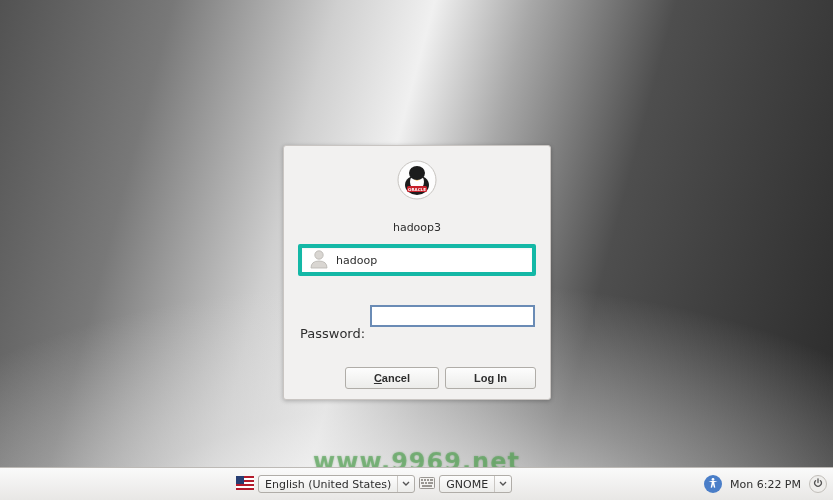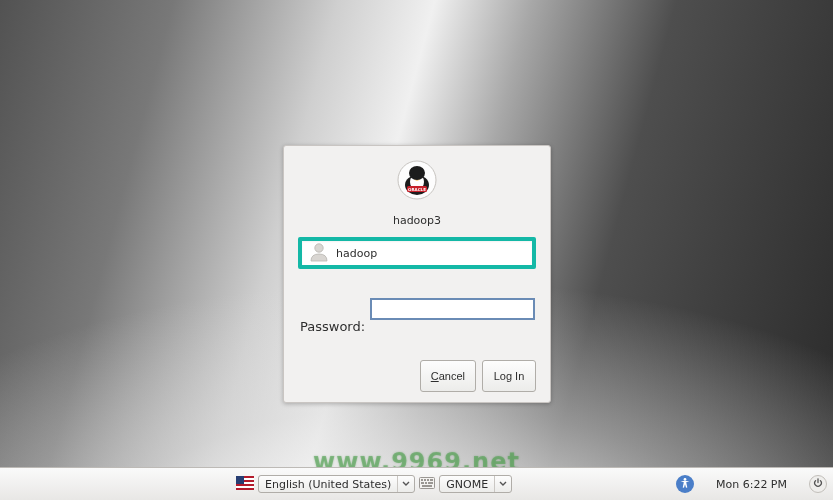--- a/index.html
+++ b/index.html
@@ -15,21 +15,21 @@
       position: absolute;
       left: 283px; top: 145px;
       width: 268px;
       background: #f2f1f0;
       border: 1px solid #c9c5c2;
       border-radius: 3px;
       box-shadow: 0 1px 4px rgba(0,0,0,0.25);
       padding: 14px 14px 10px 14px;
     }
     .logo-wrap { text-align: center; }
-    .hostname { text-align: center; font-size: 11px; color: #2e2e2e; margin-top: 10px; margin-bottom: 10px; }
+    .hostname { text-align: center; font-size: 11px; color: #2e2e2e; margin-top: 17px; margin-bottom: 10px; }
     .user-row {
       display: flex; align-items: center;
       background: #ffffff;
       border: 4px solid #14b8a6;
       border-radius: 2px;
       padding: 3px 6px;
       height: 32px;
       margin-bottom: 14px;
       box-shadow: inset 0 1px 2px rgba(0,0,0,0.05);
     }
@@ -38,27 +38,28 @@
     .pw-row label { font-size: 13px; color: #2e2e2e; margin-top: 36px; }
     .pw-row input {
       flex: 1; height: 20px;
       border: 1px solid #6a8bb5;
       outline: 1px solid #6a8bb5;
       background: #fff;
       font-size: 11px; padding: 0 3px;
     }
     .btn-row { display: flex; justify-content: flex-end; gap: 6px; }
     .gtk-btn {
-      height: 32px; min-width: 54px;
+      height: 22px; min-width: 54px;
       font-size: 11px; color: #2e2e2e;
       background: linear-gradient(#fdfdfd, #ececea);
       border: 1px solid #b0ada8;
       border-radius: 3px;
-      padding: 0 10px;
+      padding: 0 28px;
       cursor: pointer;
+      font-weight: bold;
     }
     .gtk-btn .ul { text-decoration: underline; }
     .bottom-bar {
       position: absolute; left: 0; bottom: 0;
       width: 100%; height: 24px;
       background: linear-gradient(#fafafa, #e8e7e5);
       border-top: 1px solid #bdbab6;
       display: flex; align-items: center;
       font-size: 11px; color: #2e2e2e;
       padding: 16px 6px;
@@ -72,21 +73,21 @@
       display: flex; align-items: center;
       font-size: 11px; cursor: pointer;
     }
     .dropdown-btn .txt { padding: 0 6px; }
     .dropdown-btn .caret {
       border-left: 1px solid #cac7c3;
       padding: 0 4px; height: 100%;
       display: flex; align-items: center;
     }
     .spacer { flex: 1; }
-    .tray { display: flex; align-items: center; gap: 22px; }
+    .tray { display: flex; align-items: center; gap: 8px; }
     .a11y-circle {
       width: 18px; height: 18px; border-radius: 50%;
       background: #4a7ec8; display: flex; align-items: center; justify-content: center;
       cursor: pointer;
     }
     .power-circle {
       width: 18px; height: 18px; border-radius: 50%;
       background: #efeeec; border: 1px solid #c2bfba;
       display: flex; align-items: center; justify-content: center;
       cursor: pointer;

